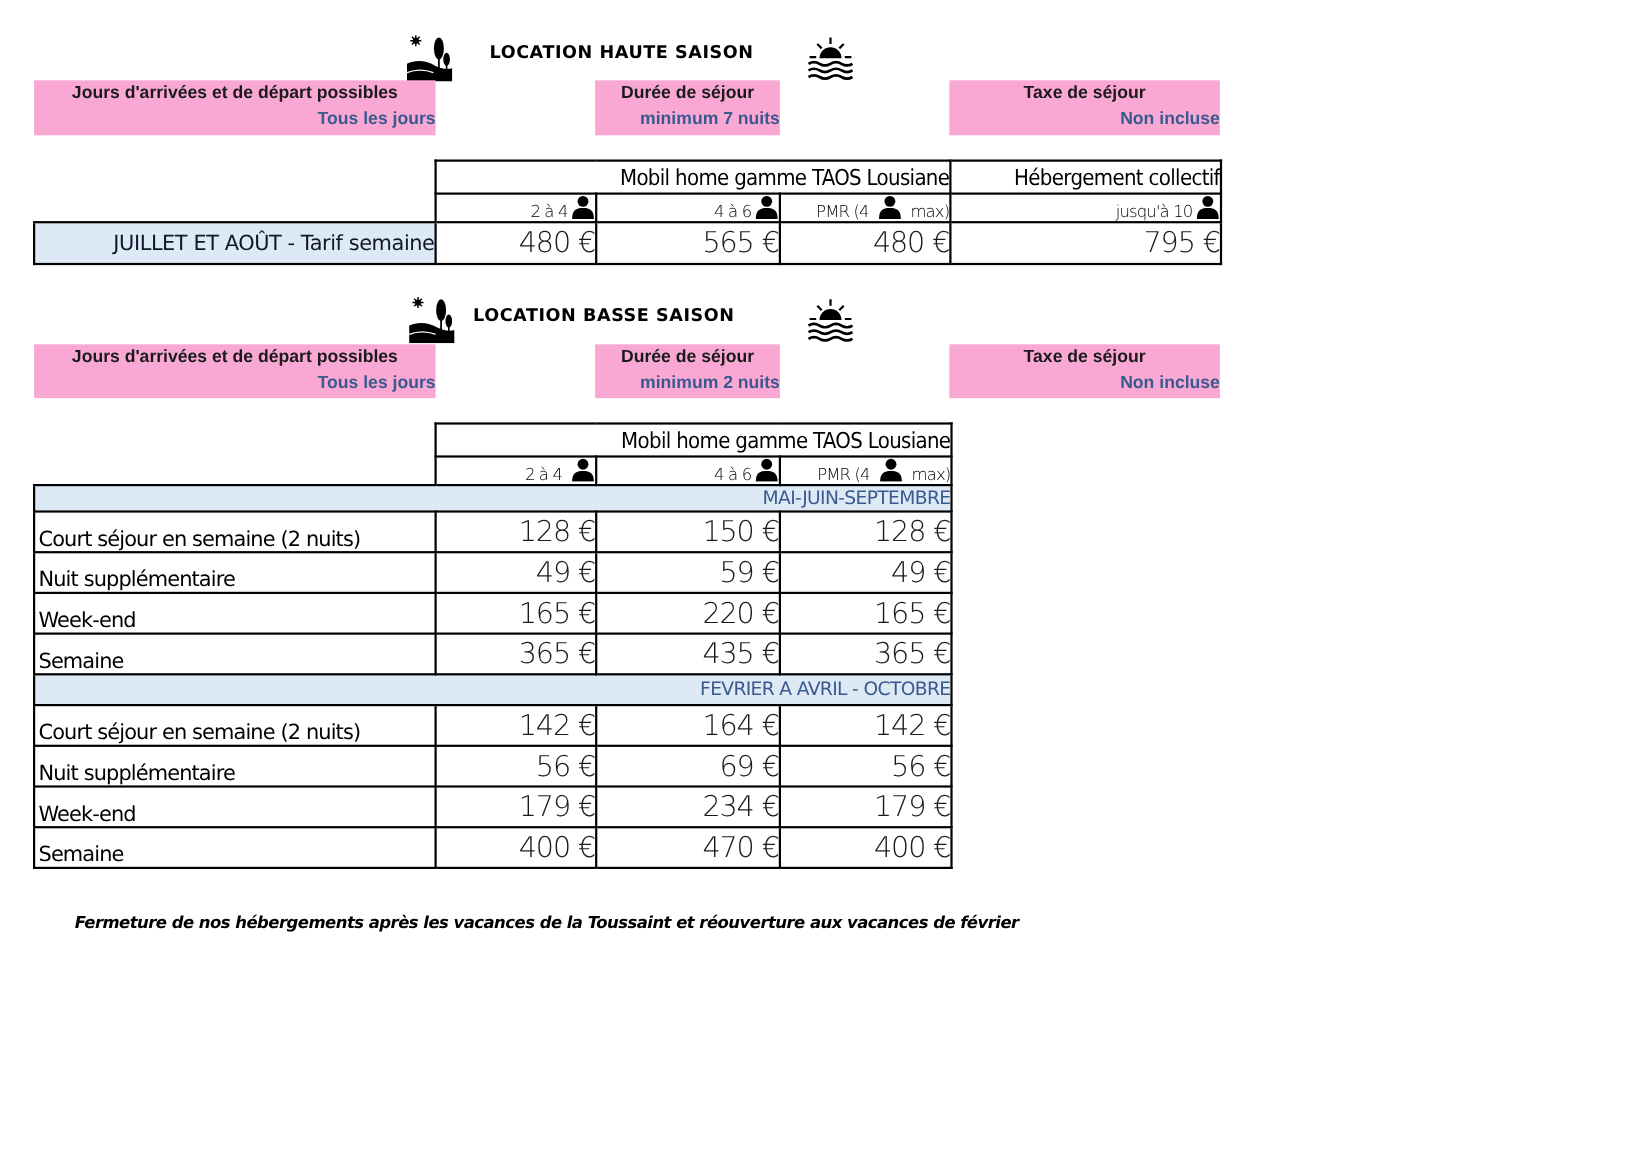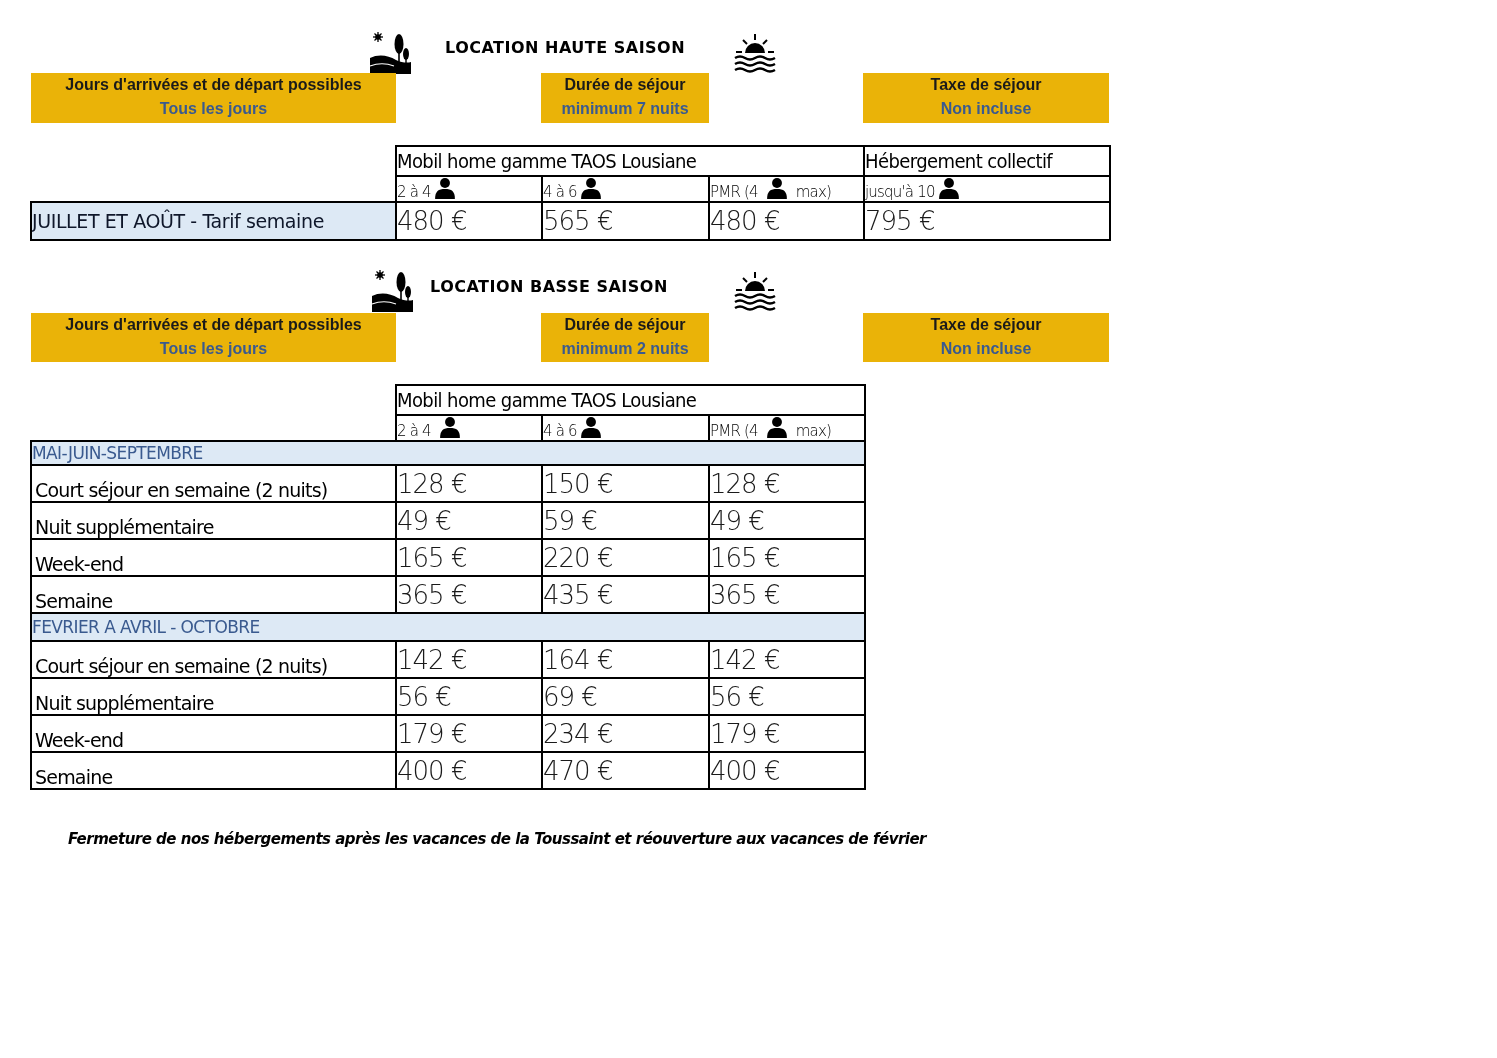--- a/index.html
+++ b/index.html
@@ -7,28 +7,28 @@
       width: 1497px; height: 1058px; position: relative; overflow: hidden;
       font-family: "Liberation Sans", sans-serif; color: #000;
     }
     .abs { position: absolute; }
     .season-title {
       font-family: "DejaVu Sans", sans-serif; font-weight: bold; font-size: 16px;
       letter-spacing: 0.5px; color: #000; white-space: nowrap;
     }
     .icon-box { position: absolute; width: 44px; height: 44px; }
     .info-box {
-      position: absolute; background: #eab308; text-align: center;
+      position: absolute; background: #f9a8d4; text-align: center;
       font-size: 16px; line-height: 24px; font-weight: bold;
     }
     .info-box .lbl { color: #1a1a1a; }
-    .info-box .val { color: #3a5a8f; }
+    .info-box .val { color: #3a5a8f; text-align: right; }
     table.pt { position: absolute; border-collapse: collapse; table-layout: fixed; }
     table.pt td {
-      border: 2px solid #000; padding: 0; text-align: left; vertical-align: middle;
+      border: 2px solid #000; padding: 0; text-align: right; vertical-align: middle;
       font-family: "DejaVu Sans", sans-serif; white-space: nowrap; overflow: hidden;
     }
     .hdr { font-size: 20px; font-stretch: condensed; letter-spacing: -0.6px; }
     .sub { font-size: 15px; letter-spacing: -0.8px; font-weight: 300; }
     .price { font-size: 26px; font-weight: 300; letter-spacing: -1px; color: #1a1a1a; }
     .rowlbl {
       text-align: left !important; font-size: 19px; letter-spacing: -0.8px; padding-left: 3px !important;
       padding-top: 10px !important; vertical-align: bottom !important;
     }
     .band {

